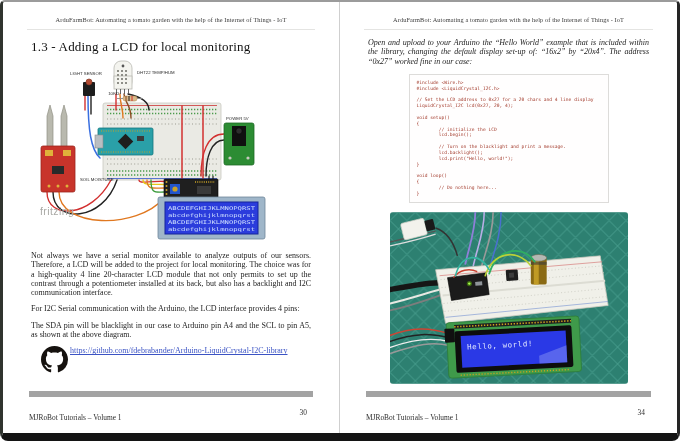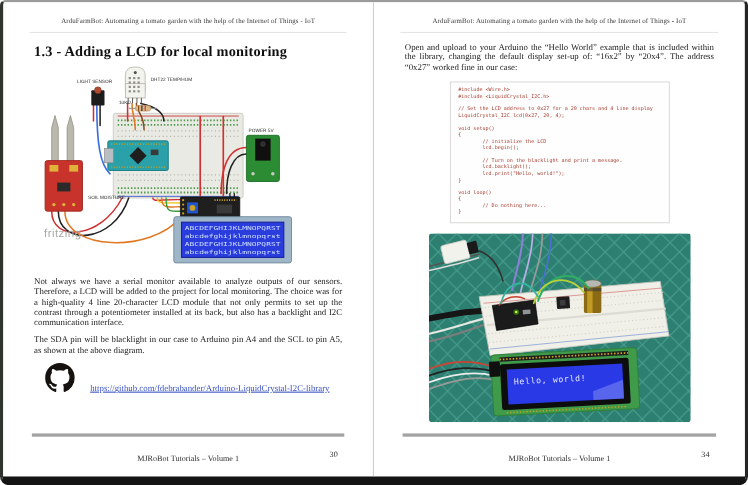--- a/index.html
+++ b/index.html
@@ -4,28 +4,28 @@
 <style>
   html,body{margin:0;padding:0;background:#fff;}
   body{width:680px;height:441px;position:relative;font-family:"Liberation Serif","DejaVu Serif",serif;-webkit-font-smoothing:antialiased;}
   .frame{position:absolute;left:0;top:0;width:680px;height:441px;box-sizing:border-box;
     border-top:2px solid #9b9b9b;border-left:3px solid #30342f;border-right:3px solid #252525;
     border-bottom:8px solid #141414;border-radius:5px 5px 8px 8px;overflow:hidden;background:#fff;display:flex;}
   .page{width:50%;position:relative;background:#fff;box-sizing:border-box;padding:8px 28px 0 28px;}
   .page-left{border-right:1px solid #cfcfcf;}
   .running-header{font-size:6.3px;color:#3c3c3c;text-align:center;margin-top:6px;letter-spacing:.1px;}
   .header-rule{border:none;border-top:1px solid #e4e4e2;margin:6px -4px 0 -4px;}
-  .section-title{font-size:13px;font-weight:bold;color:#101010;margin:9px 0 2px 0;letter-spacing:.2px;}
+  .section-title{font-size:13px;font-weight:normal;color:#101010;margin:9px 0 2px 0;letter-spacing:.2px;}
   .para{font-size:8px;line-height:9.3px;color:#1d1d1d;text-align:justify;margin:0 0 7px 0;}
   .pin-list{margin:0 0 7px 20px;padding:0;}
   .pin-list li{font-size:8px;line-height:9.3px;color:#1d1d1d;}
-  .lib-row{display:flex;align-items:flex-end;gap:14px;margin:3px 0 0 10px;}
+  .lib-row{display:flex;align-items:flex-start;gap:2px;margin:3px 0 0 10px;}
   .gh{width:27px;height:27px;flex:0 0 auto;}
   .lib-link{font-size:8px;color:#3b53c4;text-decoration:underline;}
-  .page-footer{position:absolute;left:26px;right:26px;bottom:9px;border-top:3px solid #a3a3a3;padding-top:9px;text-align:center;}
+  .page-footer{position:absolute;left:26px;right:26px;bottom:9px;border-top:6px solid #a3a3a3;padding-top:9px;text-align:left;}
   .footer-text{font-size:7.4px;color:#2e2e2e;}
   .page-num{position:absolute;right:6px;top:11px;font-size:7.4px;color:#2e2e2e;}
   .diagram-wrap{width:268px;height:186px;margin:3px auto 7px auto;position:relative;}
   .code-box{width:184px;margin:8px auto 6px auto;border:1px solid #dddcda;background:#fffefe;padding:5px 7px;}
   .code-box pre{margin:0;font-family:"DejaVu Sans Mono",monospace;font-size:4.6px;line-height:5.85px;color:#a23a2b;white-space:pre;}
   .photo-wrap{width:238px;height:172px;margin:9px auto 0 auto;border-radius:3px;overflow:hidden;}
   svg .lbl{font-family:"Liberation Sans","DejaVu Sans",sans-serif;font-size:4.3px;fill:#2a2a2a;}
   svg .wm{font-family:"Liberation Sans","DejaVu Sans",sans-serif;font-size:10.5px;fill:#a9a9a5;letter-spacing:.4px;}
   svg .lcdrow{font-family:"DejaVu Sans Mono",monospace;font-size:5px;fill:#cfe0ff;}
   svg .phototext{font-family:"DejaVu Sans Mono",monospace;font-size:7.5px;fill:#e3e8ff;letter-spacing:.6px;}
@@ -173,41 +173,42 @@
           <text class="lcdrow" x="131" y="158.5" textLength="87" lengthAdjust="spacingAndGlyphs">abcdefghijklmnopqrst</text>
           <text class="lcdrow" x="131" y="165.5" textLength="87" lengthAdjust="spacingAndGlyphs">ABCDEFGHIJKLMNOPQRST</text>
           <text class="lcdrow" x="131" y="172.5" textLength="87" lengthAdjust="spacingAndGlyphs">abcdefghijklmnopqrst</text>
         </g>
 
         <text class="wm" x="3" y="157">fritzing</text>
       </svg>
     </div>
 
     <p class="para">Not always we have a serial monitor available to analyze outputs of our sensors. Therefore, a LCD will be added to the project for local monitoring. The choice was for a high-quality 4 line 20-character LCD module that not only permits to set up the contrast through a potentiometer installed at its back, but also has a backlight and I2C communication interface.</p>
+    <p class="para">For I2C Serial communication with the Arduino, the LCD interface provides 4 pins:</p>
     <p class="para">The SDA pin will be blacklight in our case to Arduino pin A4 and the SCL to pin A5, as shown at the above diagram.</p>
 
     <div class="lib-row">
       <span class="gh">
         <svg width="27" height="27" viewBox="0 0 16 16">
             <path fill="#16120f" d="M8 0C3.58 0 0 3.58 0 8c0 3.54 2.29 6.53 5.47 7.59.4.07.55-.17.55-.38 0-.19-.01-.82-.01-1.49-2.01.37-2.53-.49-2.69-.94-.09-.23-.48-.94-.82-1.13-.28-.15-.68-.52-.01-.53.63-.01 1.08.58 1.23.82.72 1.21 1.87.87 2.33.66.07-.52.28-.87.51-1.07-1.78-.2-3.64-.89-3.64-3.95 0-.87.31-1.59.82-2.15-.08-.2-.36-1.02.08-2.12 0 0 .67-.21 2.2.82.64-.18 1.32-.27 2-.27.68 0 1.36.09 2 .27 1.53-1.04 2.2-.82 2.2-.82.44 1.1.16 1.92.08 2.12.51.56.82 1.27.82 2.15 0 3.07-1.87 3.75-3.65 3.95.29.25.54.73.54 1.48 0 1.07-.01 1.93-.01 2.2 0 .21.15.46.55.38A8.012 8.012 0 0 0 16 8c0-4.42-3.58-8-8-8z"></path>
           </svg>
       </span>
       <a class="lib-link" href="#">https://github.com/fdebrabander/Arduino-LiquidCrystal-I2C-library</a>
     </div>
 
     <div class="page-footer">
       <span class="footer-text">MJRoBot Tutorials – Volume 1</span>
       <span class="page-num">30</span>
     </div>
   </section>
 
   <section class="page page-right">
     <div class="running-header">ArduFarmBot: Automating a tomato garden with the help of the Internet of Things - IoT</div>
     <hr class="header-rule">
-    <p class="para" style="margin-top:8px;">Open and upload to your Arduino the “Hello World” example that is included within the library, changing the default display set-up of: “16x2” by “20x4”. The address “0x27” worked fine in our case:</p>
+    <p class="para" style="margin-top:8px;font-style:italic;">Open and upload to your Arduino the “Hello World” example that is included within the library, changing the default display set-up of: “16x2” by “20x4”. The address “0x27” worked fine in our case:</p>
 
     <div class="code-box">
       <pre>#include &lt;Wire.h&gt;
 #include &lt;LiquidCrystal_I2C.h&gt;
 
 // Set the LCD address to 0x27 for a 20 chars and 4 line display
 LiquidCrystal_I2C lcd(0x27, 20, 4);
 
 void setup()
 {

